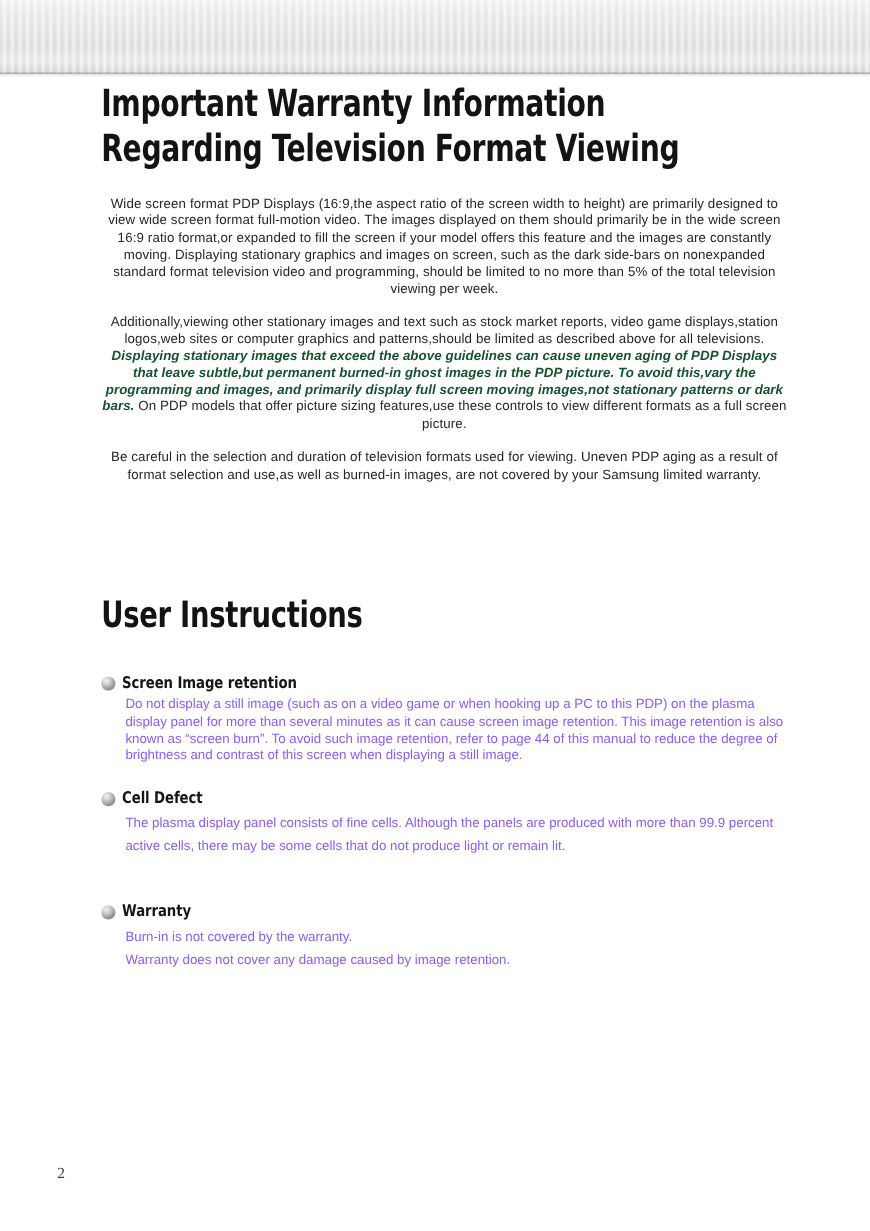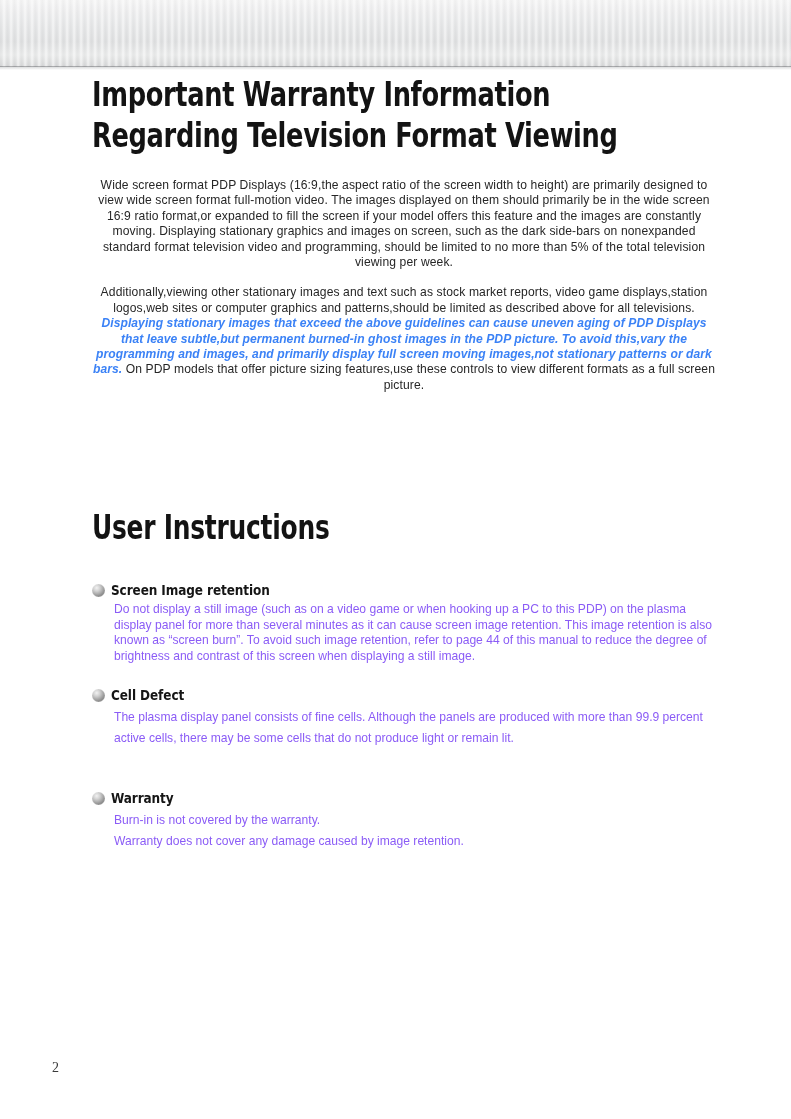--- a/index.html
+++ b/index.html
@@ -98,21 +98,21 @@
     line-height: 15.4px;
     color: #262626;
     letter-spacing: 0.01em;
   }
   .body-block p { margin: 0; text-align: center; }
   .spacer-para { height: 15px; }
 
   .emph {
     font-weight: bold;
     font-style: italic;
-    color: #3b82f6;
+    color: #14532d;
     letter-spacing: 0.005em;
   }
 
   
   .instr-list { margin: 0; padding: 0; }
 
   .instr-item { position: relative; }
 
   .bullet-icon {
     position: absolute;
@@ -186,20 +186,21 @@
     <div class="body-block">
 
       <p>Wide screen format PDP Displays (16:9,the aspect ratio of the screen width to height) are primarily designed to view wide screen format full-motion video. The images displayed on them should primarily be in the wide screen 16:9 ratio format,or expanded to fill the screen if your model offers this feature and the images are constantly moving. Displaying stationary graphics and images on screen, such as the dark side-bars on nonexpanded standard format television video and programming, should be limited to no more than 5% of the total television viewing per week.</p>
 
       <div class="spacer-para"></div>
 
       <p><span>Additionally,viewing other stationary images and text such as stock market reports, video game displays,station logos,web sites or computer graphics and patterns,should be limited as described above for all televisions. </span><span class="emph">Displaying stationary images that exceed the above guidelines can cause uneven aging of PDP Displays that leave subtle,but permanent burned-in ghost images in the PDP picture. To avoid this,vary the programming and images, and primarily display full screen moving images,not stationary patterns or dark bars.</span><span> On PDP models that offer picture sizing features,use these controls to view different formats as a full screen picture.</span></p>
 
       <div class="spacer-para"></div>
 
+      <p>Be careful in the selection and duration of television formats used for viewing. Uneven PDP aging as a result of format selection and use,as well as burned-in images, are not covered by your Samsung limited warranty.</p>
     </div>
 
     <div style="height:101px"></div>
 
     <h2 class="section-title">User Instructions</h2>
 
     <div style="height:34px"></div>
 
     <div class="instr-list">
 

